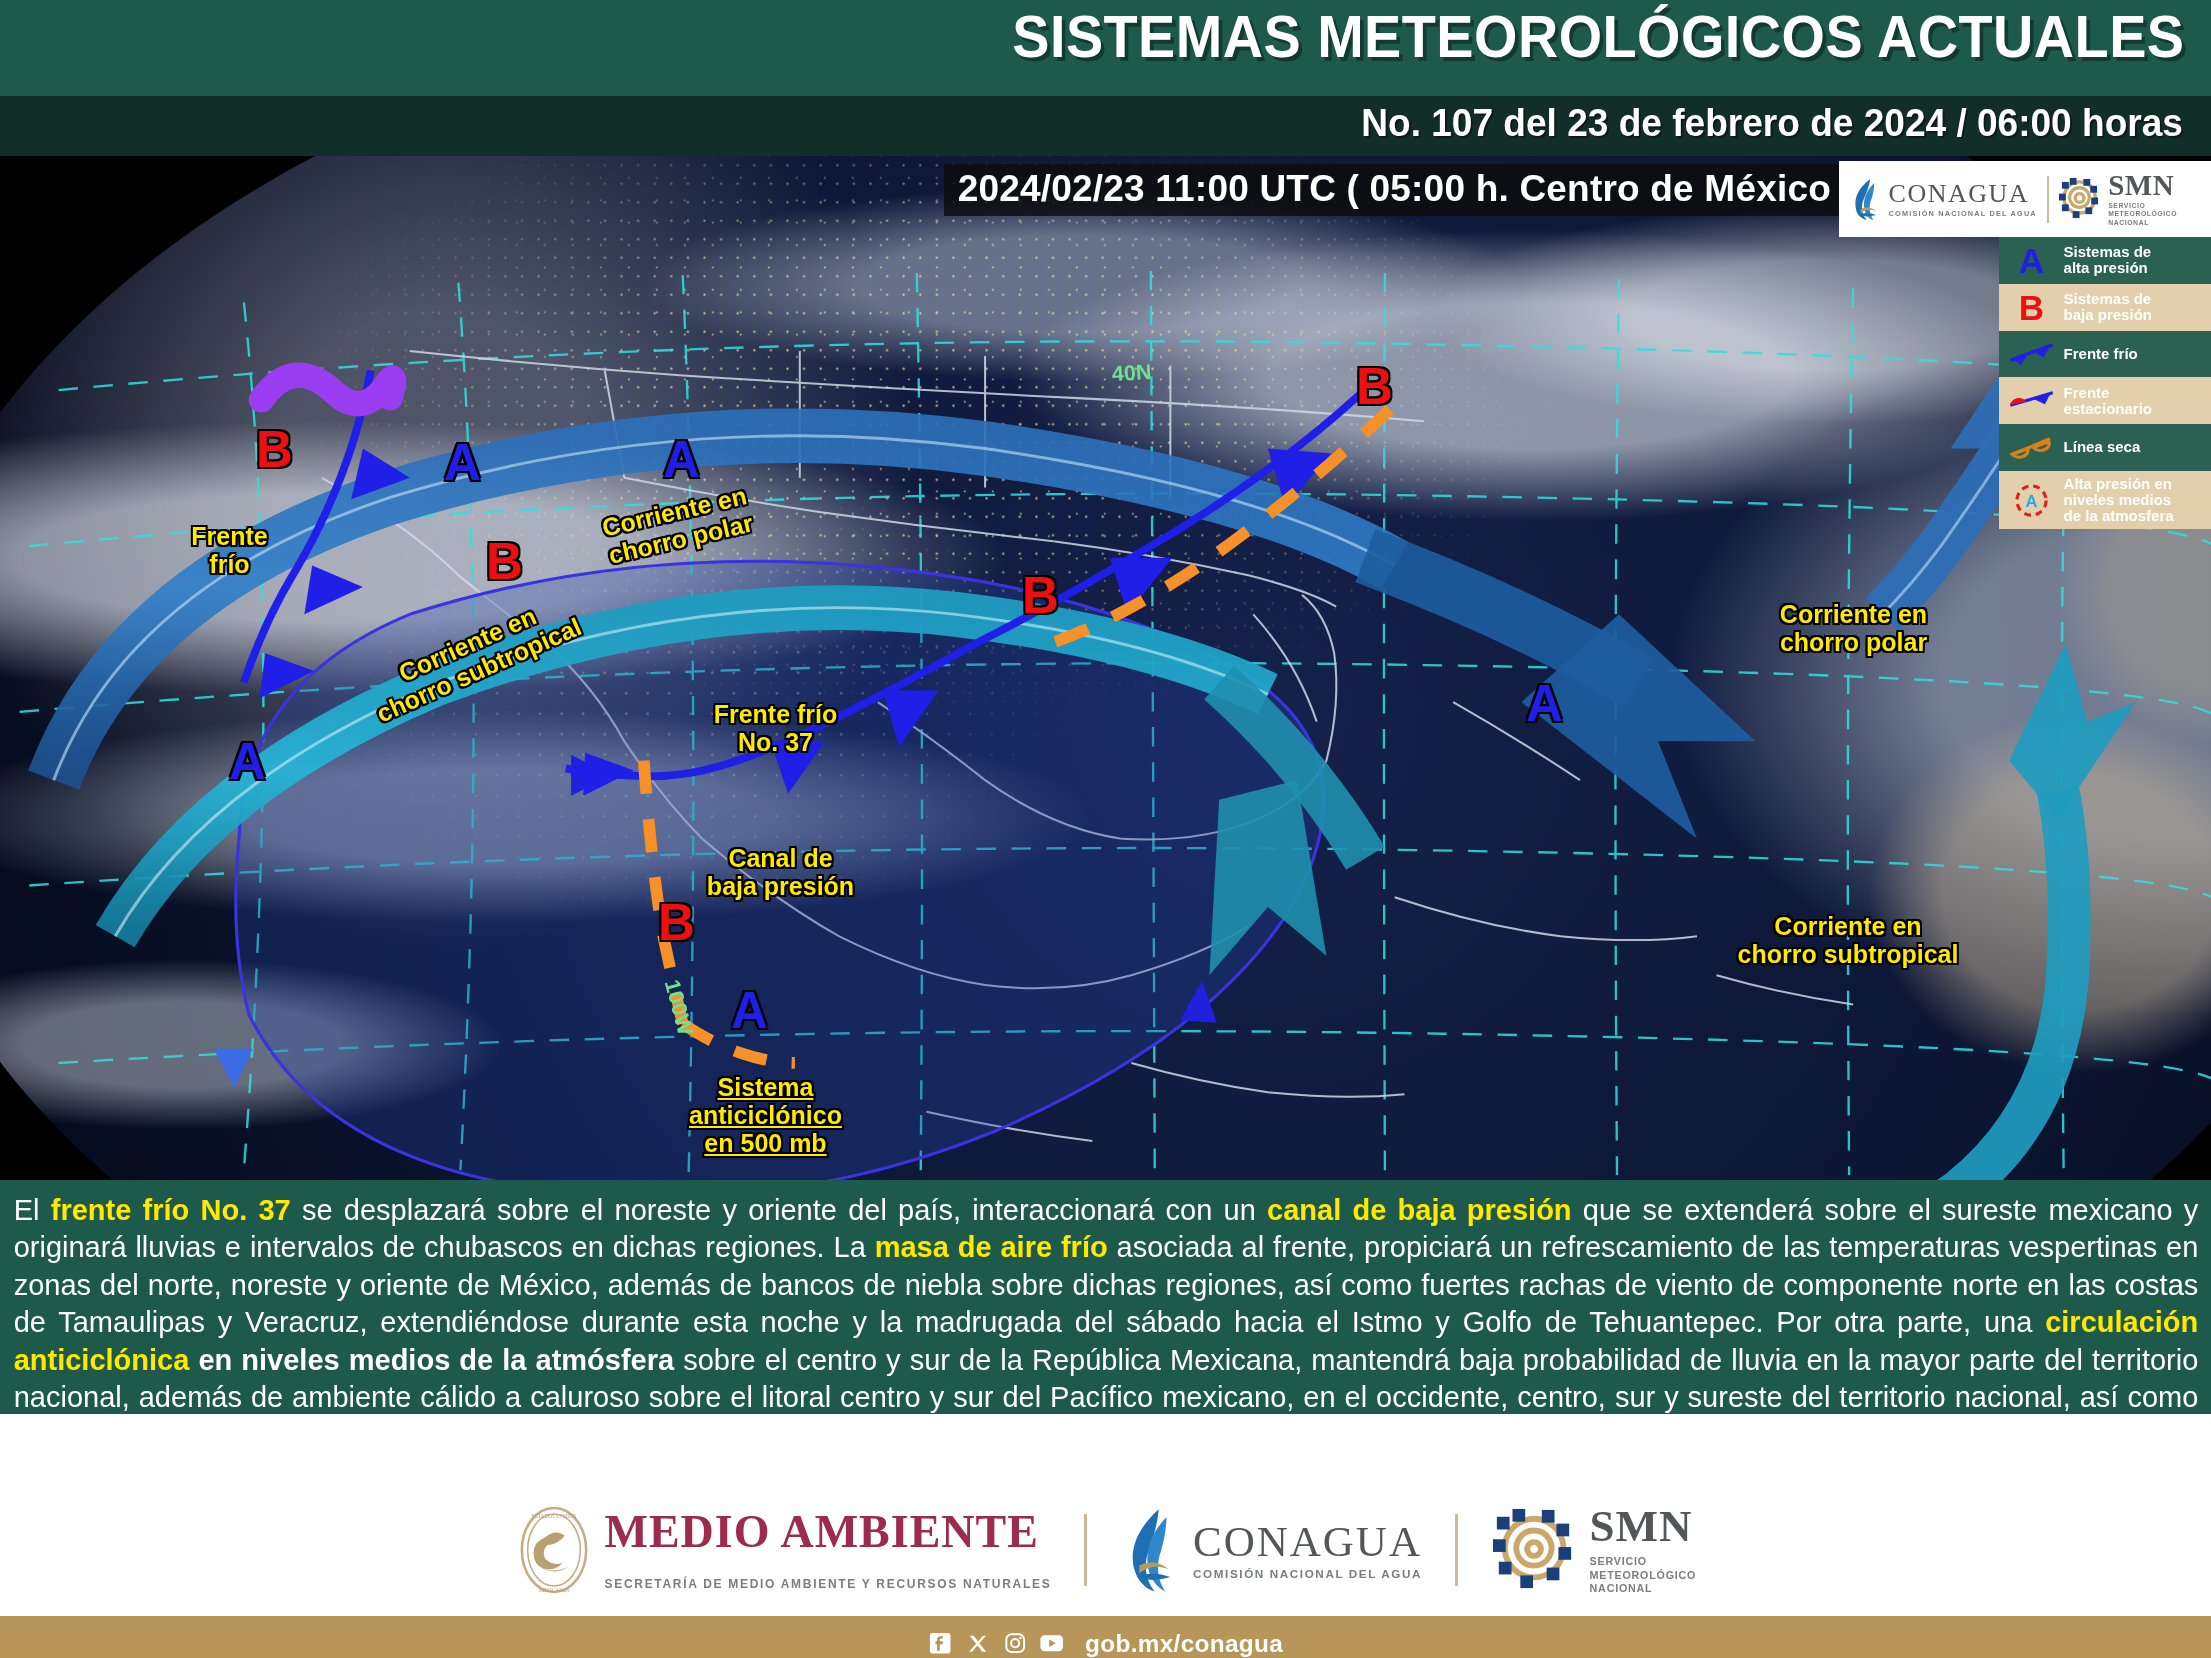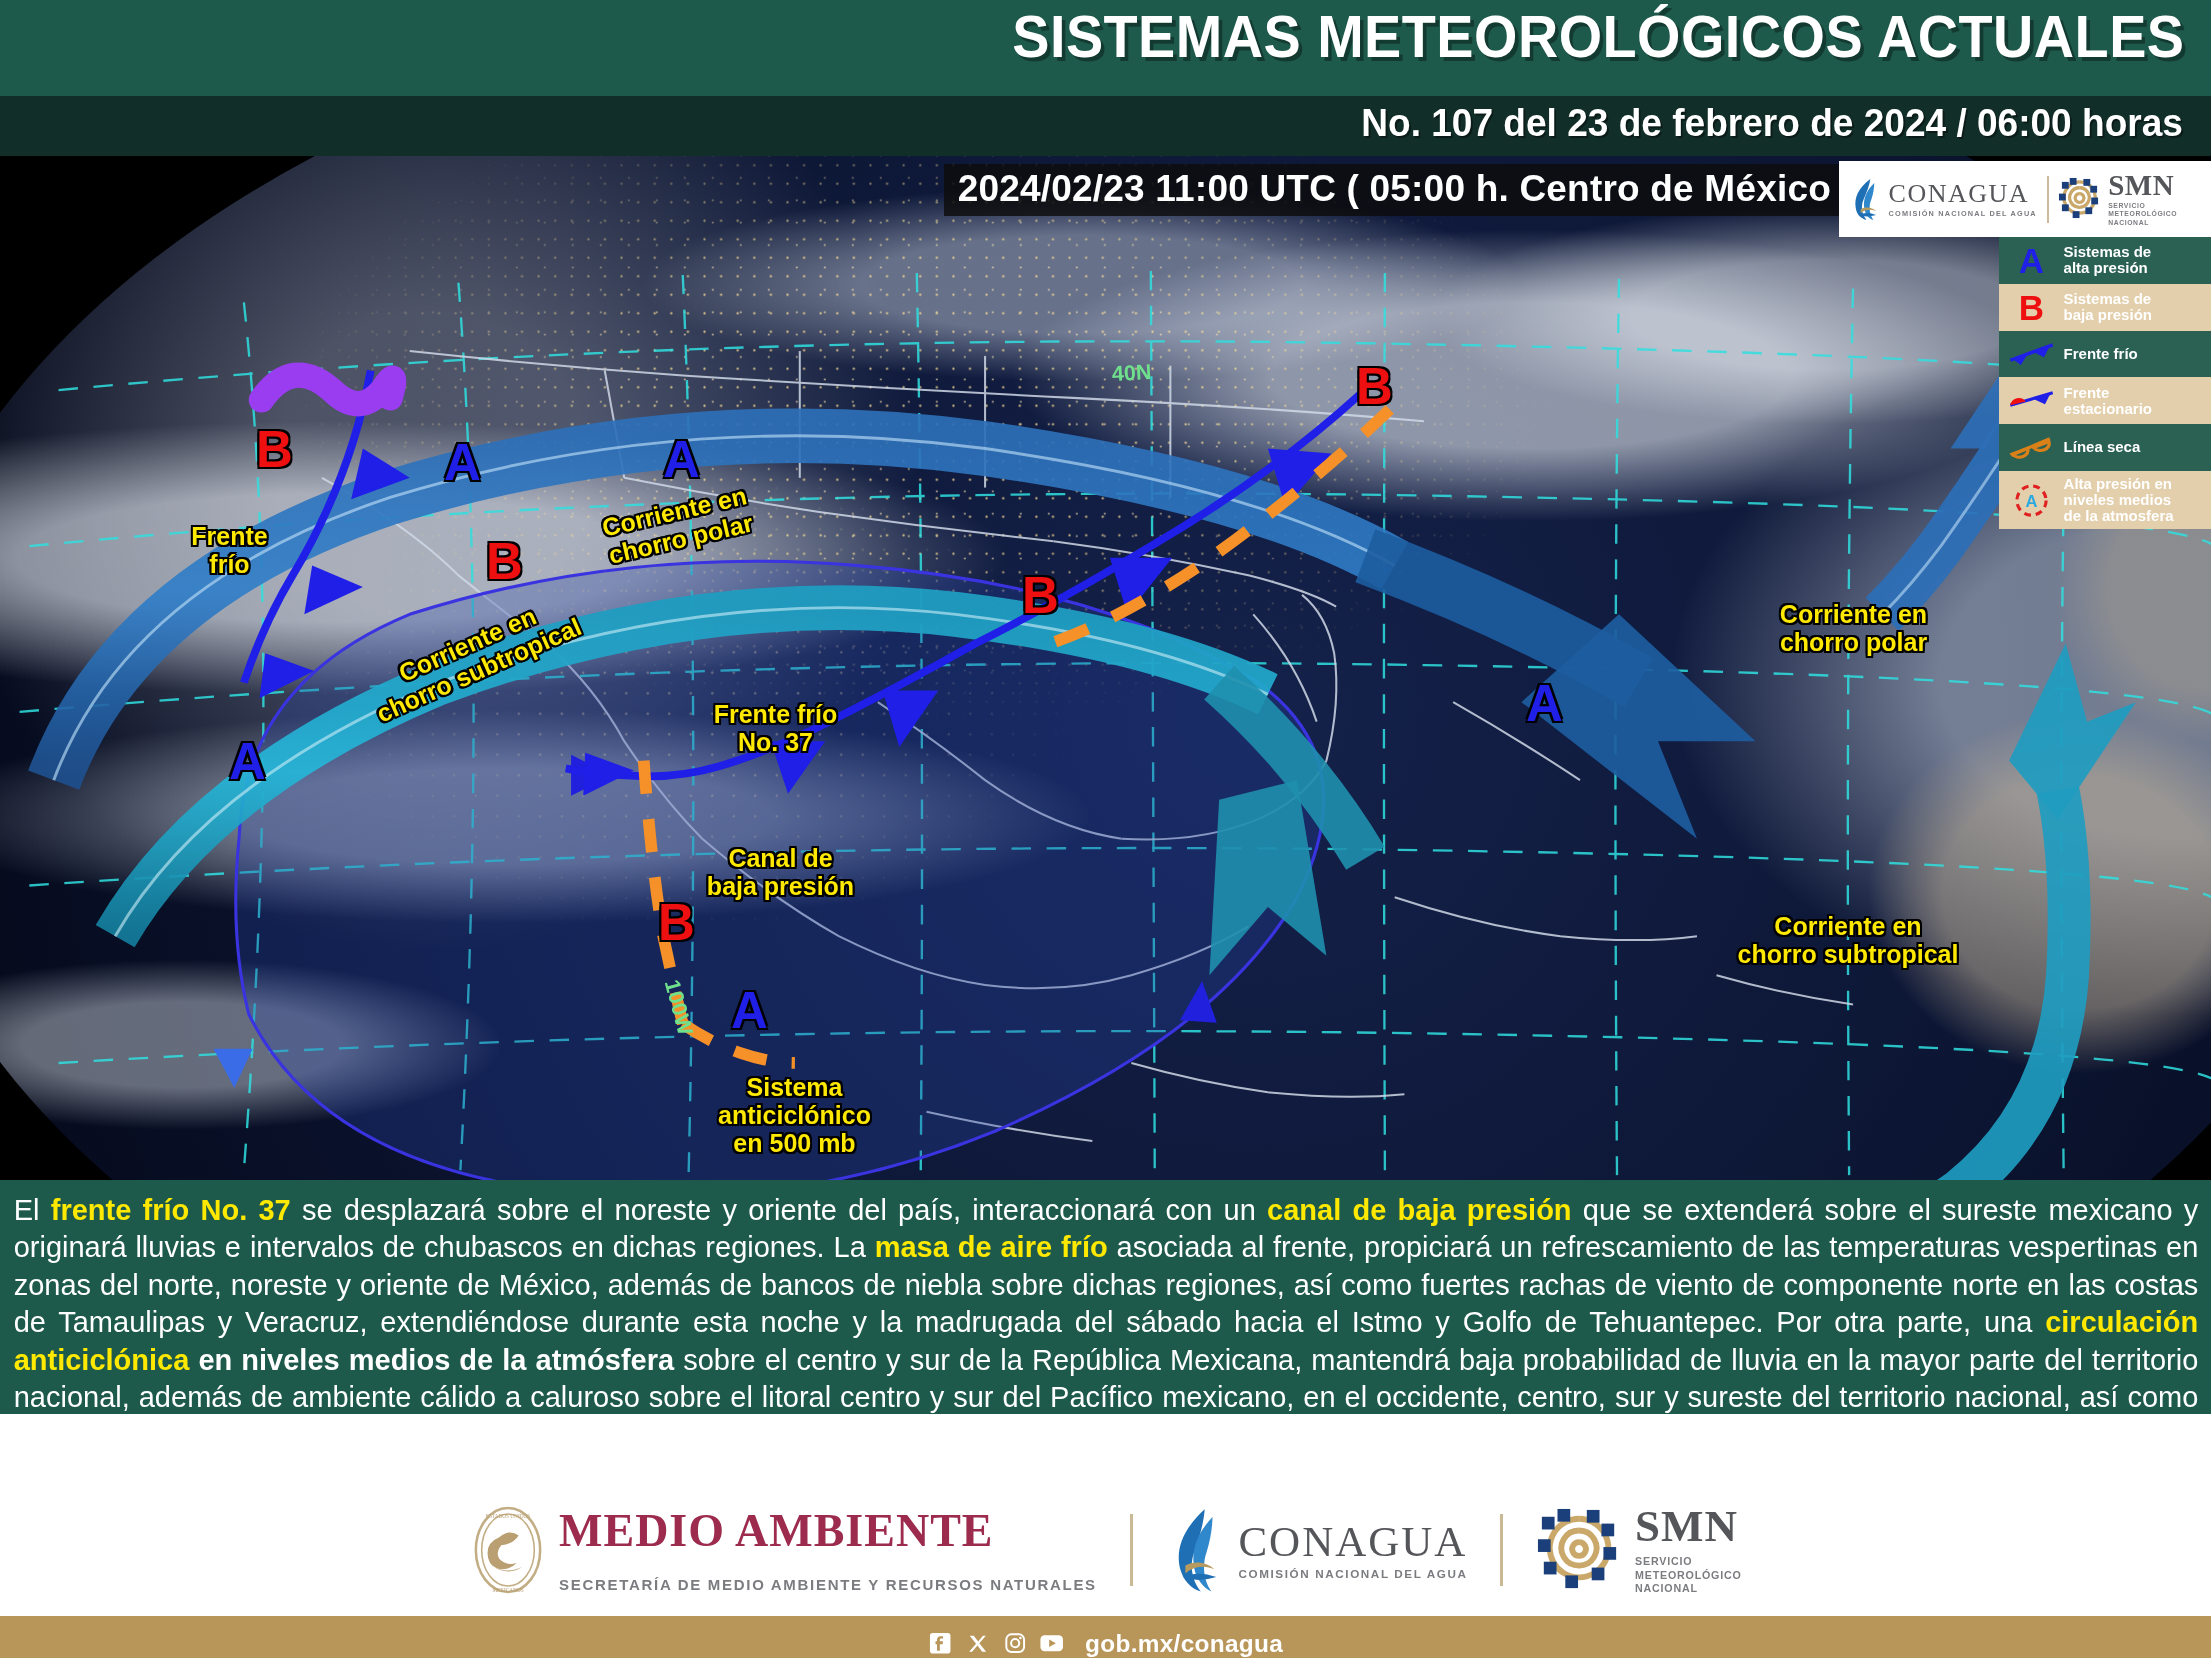--- a/index.html
+++ b/index.html
@@ -158,21 +158,21 @@
   .bodytext .bd{ font-weight:bold; }
 
   
   .footer{
     position:absolute; left:0; top:1484px; width:2212px; height:132px;
     background:#ffffff; display:flex; align-items:center; justify-content:center; gap:33px;
   }
   .fdiv{ width:2.9px; height:72px; background:#c9b995; }
   .f-brand{ display:flex; align-items:center; gap:12.7px; }
   .ma-word{ font-family:"Liberation Serif", serif; font-size:46px; font-weight:bold; color:#9c2b4e; letter-spacing:1px; line-height:1; }
-  .ma-sub{ font-size:15px; letter-spacing:1.7px; color:#7b7c80; font-weight:bold; margin-top:22px; }
+  .ma-sub{ font-size:12px; letter-spacing:1.7px; color:#7b7c80; font-weight:bold; margin-top:22px; }
   .f-conagua-word{ font-family:"Liberation Serif", serif; font-size:43px; letter-spacing:2px; color:#55565a; line-height:1; }
   .f-conagua-sub{ font-size:11.7px; letter-spacing:1.6px; color:#7b7c80; font-weight:bold; margin-top:3.9px; }
   .f-smn-word{ font-family:"Liberation Serif", serif; font-size:45px; font-weight:bold; letter-spacing:1px; color:#55565a; line-height:1; }
   .f-smn-sub{ font-size:10.7px; letter-spacing:0.8px; color:#7b7c80; font-weight:bold; line-height:1.3; margin-top:6px; }
 
   
   .social{
     position:absolute; left:0; top:1616px; width:2212px; height:55px;
     background:#b89559; display:flex; align-items:center; justify-content:center; gap:13.7px;
   }
@@ -318,21 +318,21 @@
   <div class="maplabel" style="left:166px; top:366px; width:127px;">Frente
 frío</div>
   <div class="maplabel" style="left:575px; top:341px; width:205px; transform:rotate(-13deg);">Corriente en
 chorro polar</div>
   <div class="maplabel" style="left:361px; top:473px; width:224px; transform:rotate(-24deg);">Corriente en
 chorro subtropical</div>
   <div class="maplabel" style="left:683px; top:544px; width:185px;">Frente frío
 No. 37</div>
   <div class="maplabel" style="left:683px; top:688px; width:195px;">Canal de
 baja presión</div>
-  <div class="maplabel" style="left:692px; top:917px; width:205px;">Sistema
+  <div class="maplabel" style="left:663px; top:917px; width:205px;text-decoration:underline;">Sistema
 anticiclónico
 en 500 mb</div>
   <div class="maplabel" style="left:1751px; top:444px; width:205px;">Corriente en
 chorro polar</div>
   <div class="maplabel" style="left:1731px; top:756px; width:234px;">Corriente en
 chorro subtropical</div>
 
   <div class="sym B" style="left:256px; top:268px;">B</div>
   <div class="sym A" style="left:444px; top:281px;">A</div>
   <div class="sym A" style="left:663px; top:278px;">A</div>

